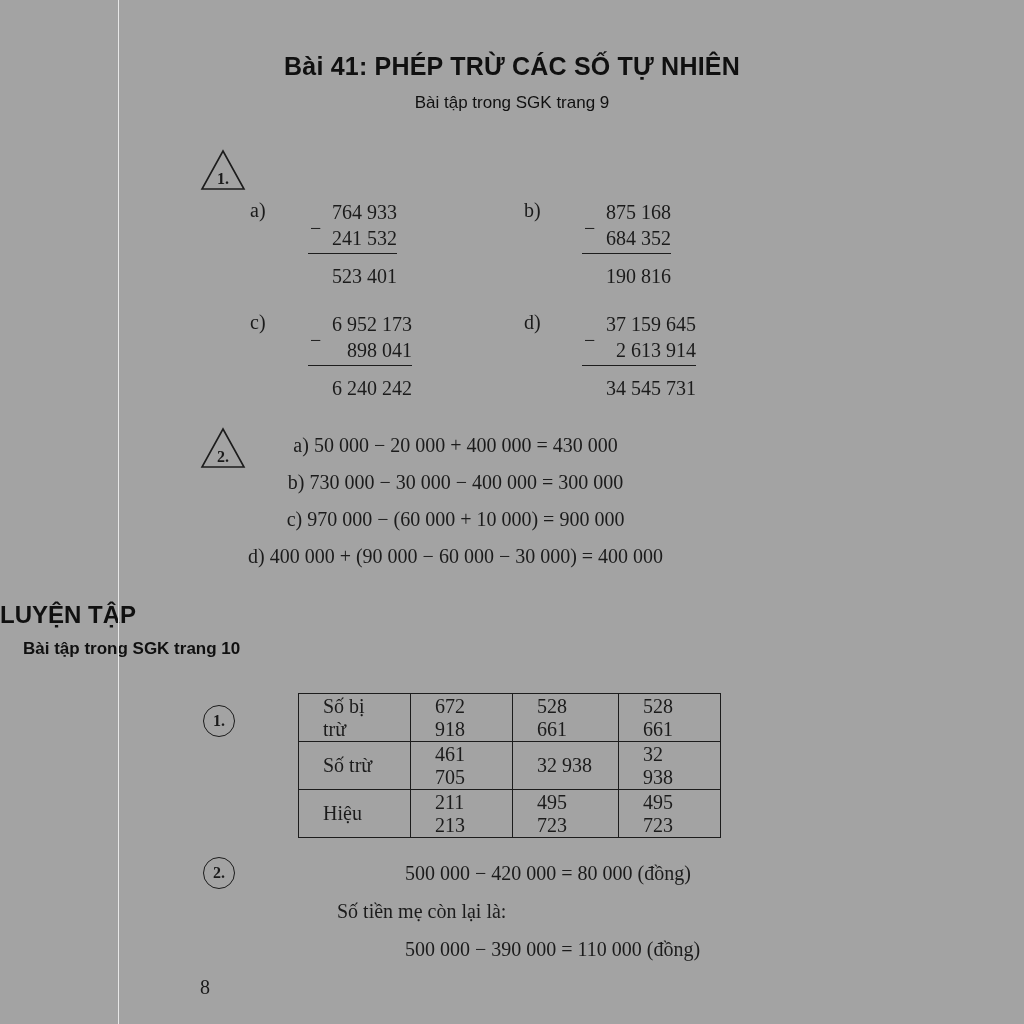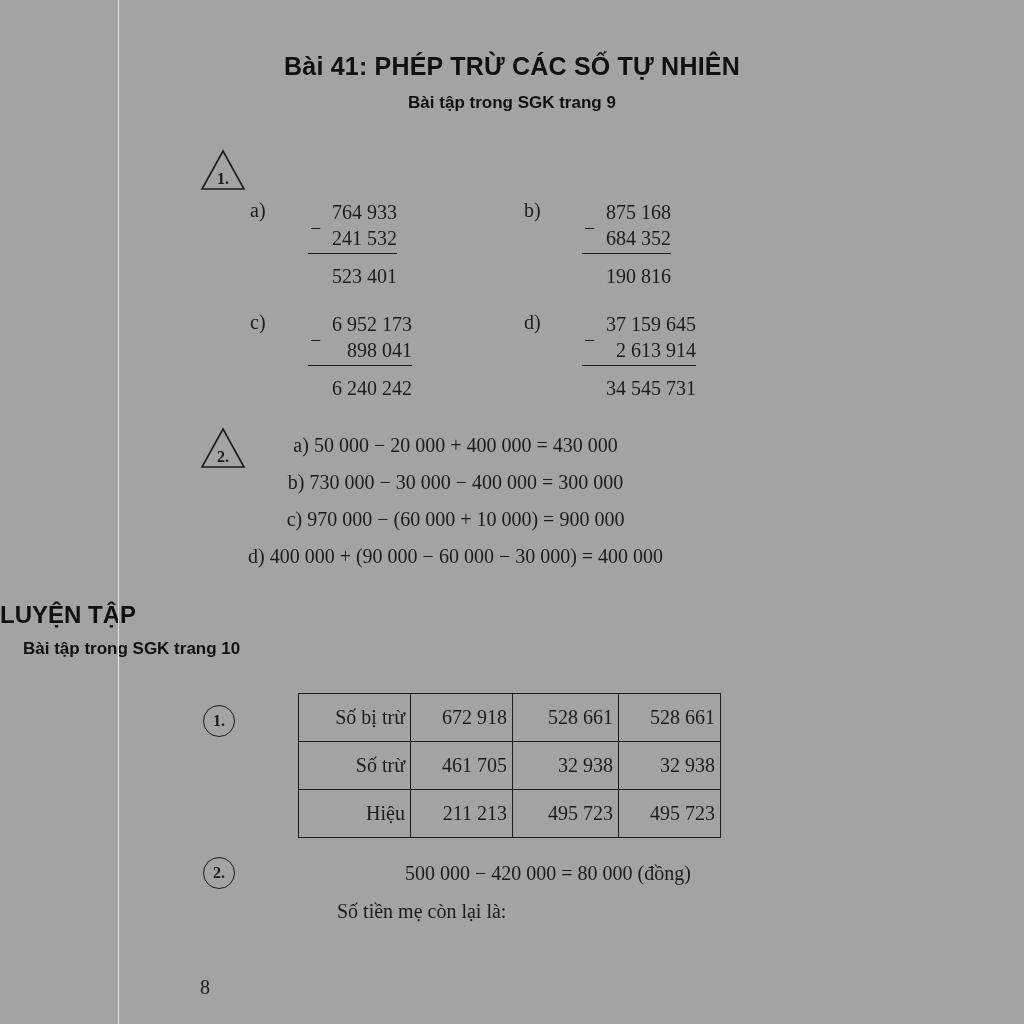--- a/index.html
+++ b/index.html
@@ -7,21 +7,21 @@
   .sheet {
     position:relative; width:1024px; height:1024px; margin:0 auto;
     background:#a3a3a3; color:#1b1b1b; overflow:hidden;
     font-family:"Liberation Serif","DejaVu Serif",serif;
   }
   .edge-line { position:absolute; left:118px; top:0; width:1px; height:1024px; background:#e7e7e7; }
 
   
   .page-header { padding-top:52px; text-align:center; }
   .title { font-family:"Liberation Sans","DejaVu Sans",sans-serif; font-weight:700; font-size:25px; color:#101010; letter-spacing:.2px; }
-  .subtitle { margin-top:12px; font-family:"Liberation Sans","DejaVu Sans",sans-serif; font-weight:700; font-size:17px; color:#101010; }
+  .subtitle { margin-top:12px; font-family:"Liberation Sans","DejaVu Sans",sans-serif; font-weight:400; font-size:17px; color:#101010; }
 
   
   .tri-marker { position:relative; width:46px; height:42px; flex:none; }
   .tri-marker svg { position:absolute; left:0; top:0; }
   .tri-num { position:absolute; left:0; right:0; bottom:3px; text-align:center; font-size:16px; font-weight:700; }
   .tri-1 { margin:36px 0 8px 200px; }
 
   
   .problems { margin:0 0 26px 250px; display:grid; grid-template-columns:274px auto; row-gap:22px; }
   .problem { display:flex; align-items:flex-start; }
@@ -41,21 +41,21 @@
   .practice-header { margin-top:26px; }
   .practice-title { font-family:"Liberation Sans","DejaVu Sans",sans-serif; font-weight:700; font-size:24px; color:#101010; }
   .practice-subtitle { margin-top:10px; font-family:"Liberation Sans","DejaVu Sans",sans-serif; font-weight:700; font-size:17px; color:#101010;padding-left:23px; }
 
   .circle-marker { width:32px; height:32px; border:1.5px solid #1c1c1c; border-radius:50%;
     display:flex; align-items:center; justify-content:center; font-size:16px; font-weight:700; flex:none; }
 
   .pex1 { display:flex; margin:34px 0 0 203px; }
   .pex1 .circle-marker { margin-top:12px; }
   .pex1 table { margin-left:63px; border-collapse:collapse; font-size:20px; }
-  .pex1 td { border:1.5px solid #1c1c1c; height:48px; text-align:right; padding:0 5px; }
+  .pex1 td { border:1.5px solid #1c1c1c; height:48px; text-align:left; padding:0 24px; }
   .pex1 td.c0 { width:112px; } .pex1 td.c1 { width:102px; } .pex1 td.c2 { width:106px; } .pex1 td.c3 { width:102px; }
 
   .pex2 { display:flex; margin:16px 0 0 203px; }
   .pex2 .circle-marker { margin-top:3px; }
   .pex2-body { margin-left:10px; font-size:20px; }
   .pex2-body > div { line-height:38px; }
   .method { text-decoration:underline; text-underline-offset:3px; margin-right:14px; }
   .ind1 { margin-left:92px; }
   .ind2 { margin-left:160px; }
   .diamond { font-size:9px; margin-left:88px; vertical-align:3px; color:#111; }
@@ -172,17 +172,18 @@
     </table>
   </div>
 
   <div class="pex2">
     <div class="circle-marker">
       <span>2.</span>
     </div>
     <div class="pex2-body">
       <div class="ind2">500 000 − 420 000 = 80 000 (đồng)</div>
       <div class="ind1">Số tiền mẹ còn lại là:</div>
+      <div class="ind2">500 000 − 390 000 = 110 000 (đồng)</div>
     </div>
   </div>
 
   <div class="page-number">8</div>
 </div>
 
 </body></html>

